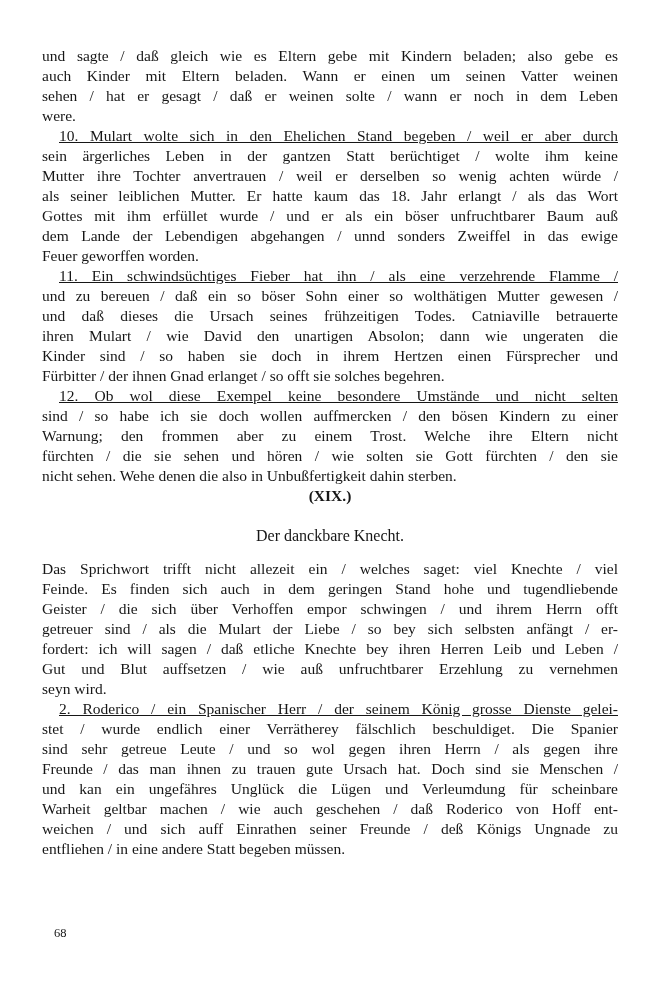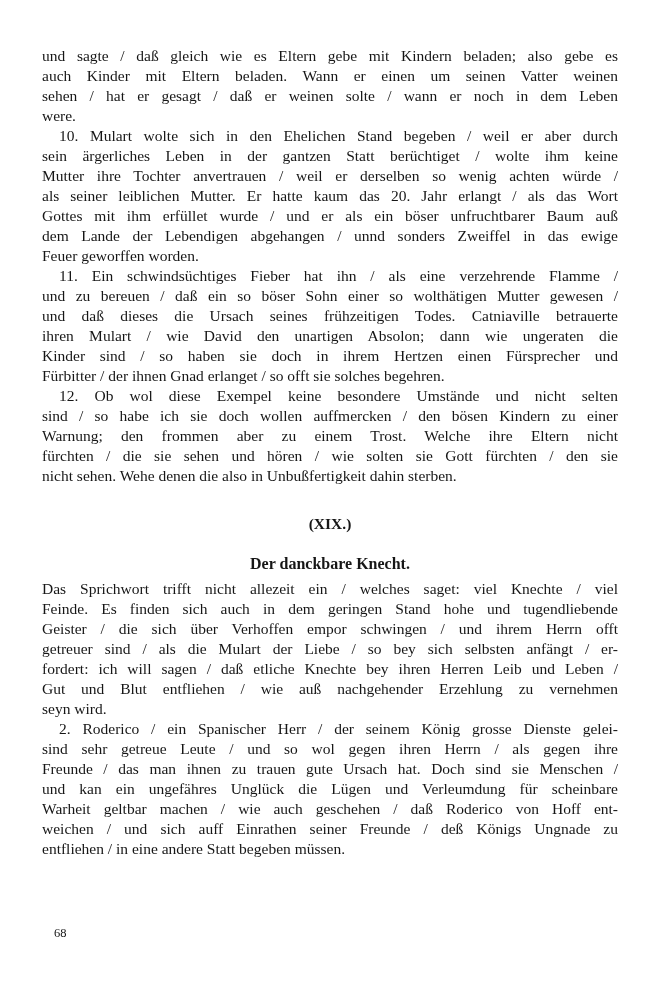--- a/index.html
+++ b/index.html
@@ -29,33 +29,33 @@
   }
   .line {
     text-align: justify;
     text-align-last: justify;
   }
   .line.last {
     text-align-last: left;
   }
   .line.indent {
     text-indent: 17px;
+    text-decoration: underline;
   }
   .section-number {
     text-align: center;
     font-weight: bold;
     font-size: 15.5px;
-    margin-top: 28px;
     margin-bottom: 20px;
   }
   .section-title {
     text-align: center;
-    font-weight: bold;
+    font-weight: normal;
     font-size: 16px;
-    margin-bottom: 5px;
+    margin-bottom: 13px;
   }
   .page-number {
     position: absolute;
     left: 54px;
     top: 925px;
     font-size: 12.5px;
     line-height: 16px;
   }
 </style>
 </head>
@@ -65,21 +65,21 @@
     <div class="paragraph">
       <div class="line">und sagte / daß gleich wie es Eltern gebe mit Kindern beladen; also gebe es</div>
       <div class="line">auch Kinder mit Eltern beladen. Wann er einen um seinen Vatter weinen</div>
       <div class="line">sehen / hat er gesagt / daß er weinen solte / wann er noch in dem Leben</div>
       <div class="line last">were.</div>
     </div>
     <div class="paragraph">
       <div class="line indent">10. Mulart wolte sich in den Ehelichen Stand begeben / weil er aber durch</div>
       <div class="line">sein ärgerliches Leben in der gantzen Statt berüchtiget / wolte ihm keine</div>
       <div class="line">Mutter ihre Tochter anvertrauen / weil er derselben so wenig achten würde /</div>
-      <div class="line">als seiner leiblichen Mutter. Er hatte kaum das 20. Jahr erlangt / als das Wort</div>
+      <div class="line">als seiner leiblichen Mutter. Er hatte kaum das 18. Jahr erlangt / als das Wort</div>
       <div class="line">Gottes mit ihm erfüllet wurde / und er als ein böser unfruchtbarer Baum auß</div>
       <div class="line">dem Lande der Lebendigen abgehangen / unnd sonders Zweiffel in das ewige</div>
       <div class="line last">Feuer geworffen worden.</div>
     </div>
     <div class="paragraph">
       <div class="line indent">11. Ein schwindsüchtiges Fieber hat ihn / als eine verzehrende Flamme /</div>
       <div class="line">und zu bereuen / daß ein so böser Sohn einer so wolthätigen Mutter gewesen /</div>
       <div class="line">und daß dieses die Ursach seines frühzeitigen Todes. Catniaville betrauerte</div>
       <div class="line">ihren Mulart / wie David den unartigen Absolon; dann wie ungeraten die</div>
       <div class="line">Kinder sind / so haben sie doch in ihrem Hertzen einen Fürsprecher und</div>
@@ -93,25 +93,26 @@
       <div class="line last">nicht sehen. Wehe denen die also in Unbußfertigkeit dahin sterben.</div>
     </div>
     <div class="section-number">(XIX.)</div>
     <div class="section-title">Der danckbare Knecht.</div>
     <div class="paragraph">
       <div class="line">Das Sprichwort trifft nicht allezeit ein / welches saget: viel Knechte / viel</div>
       <div class="line">Feinde. Es finden sich auch in dem geringen Stand hohe und tugendliebende</div>
       <div class="line">Geister / die sich über Verhoffen empor schwingen / und ihrem Herrn offt</div>
       <div class="line">getreuer sind / als die Mulart der Liebe / so bey sich selbsten anfängt / er-</div>
       <div class="line">fordert: ich will sagen / daß etliche Knechte bey ihren Herren Leib und Leben /</div>
-      <div class="line">Gut und Blut entfliehen / wie auß nachgehender Erzehlung zu vernehmen</div>
+      <div class="line">Gut und Blut auffsetzen / wie auß unfruchtbarer Erzehlung zu vernehmen</div>
       <div class="line last">seyn wird.</div>
     </div>
     <div class="paragraph">
       <div class="line indent">2. Roderico / ein Spanischer Herr / der seinem König grosse Dienste gelei-</div>
+      <div class="line">stet / wurde endlich einer Verrätherey fälschlich beschuldiget. Die Spanier</div>
       <div class="line">sind sehr getreue Leute / und so wol gegen ihren Herrn / als gegen ihre</div>
       <div class="line">Freunde / das man ihnen zu trauen gute Ursach hat. Doch sind sie Menschen /</div>
       <div class="line">und kan ein ungefähres Unglück die Lügen und Verleumdung für scheinbare</div>
       <div class="line">Warheit geltbar machen / wie auch geschehen / daß Roderico von Hoff ent-</div>
       <div class="line">weichen / und sich auff Einrathen seiner Freunde / deß Königs Ungnade zu</div>
       <div class="line last">entfliehen / in eine andere Statt begeben müssen.</div>
     </div>
   </div>
 
 <div class="page-number">68</div>

